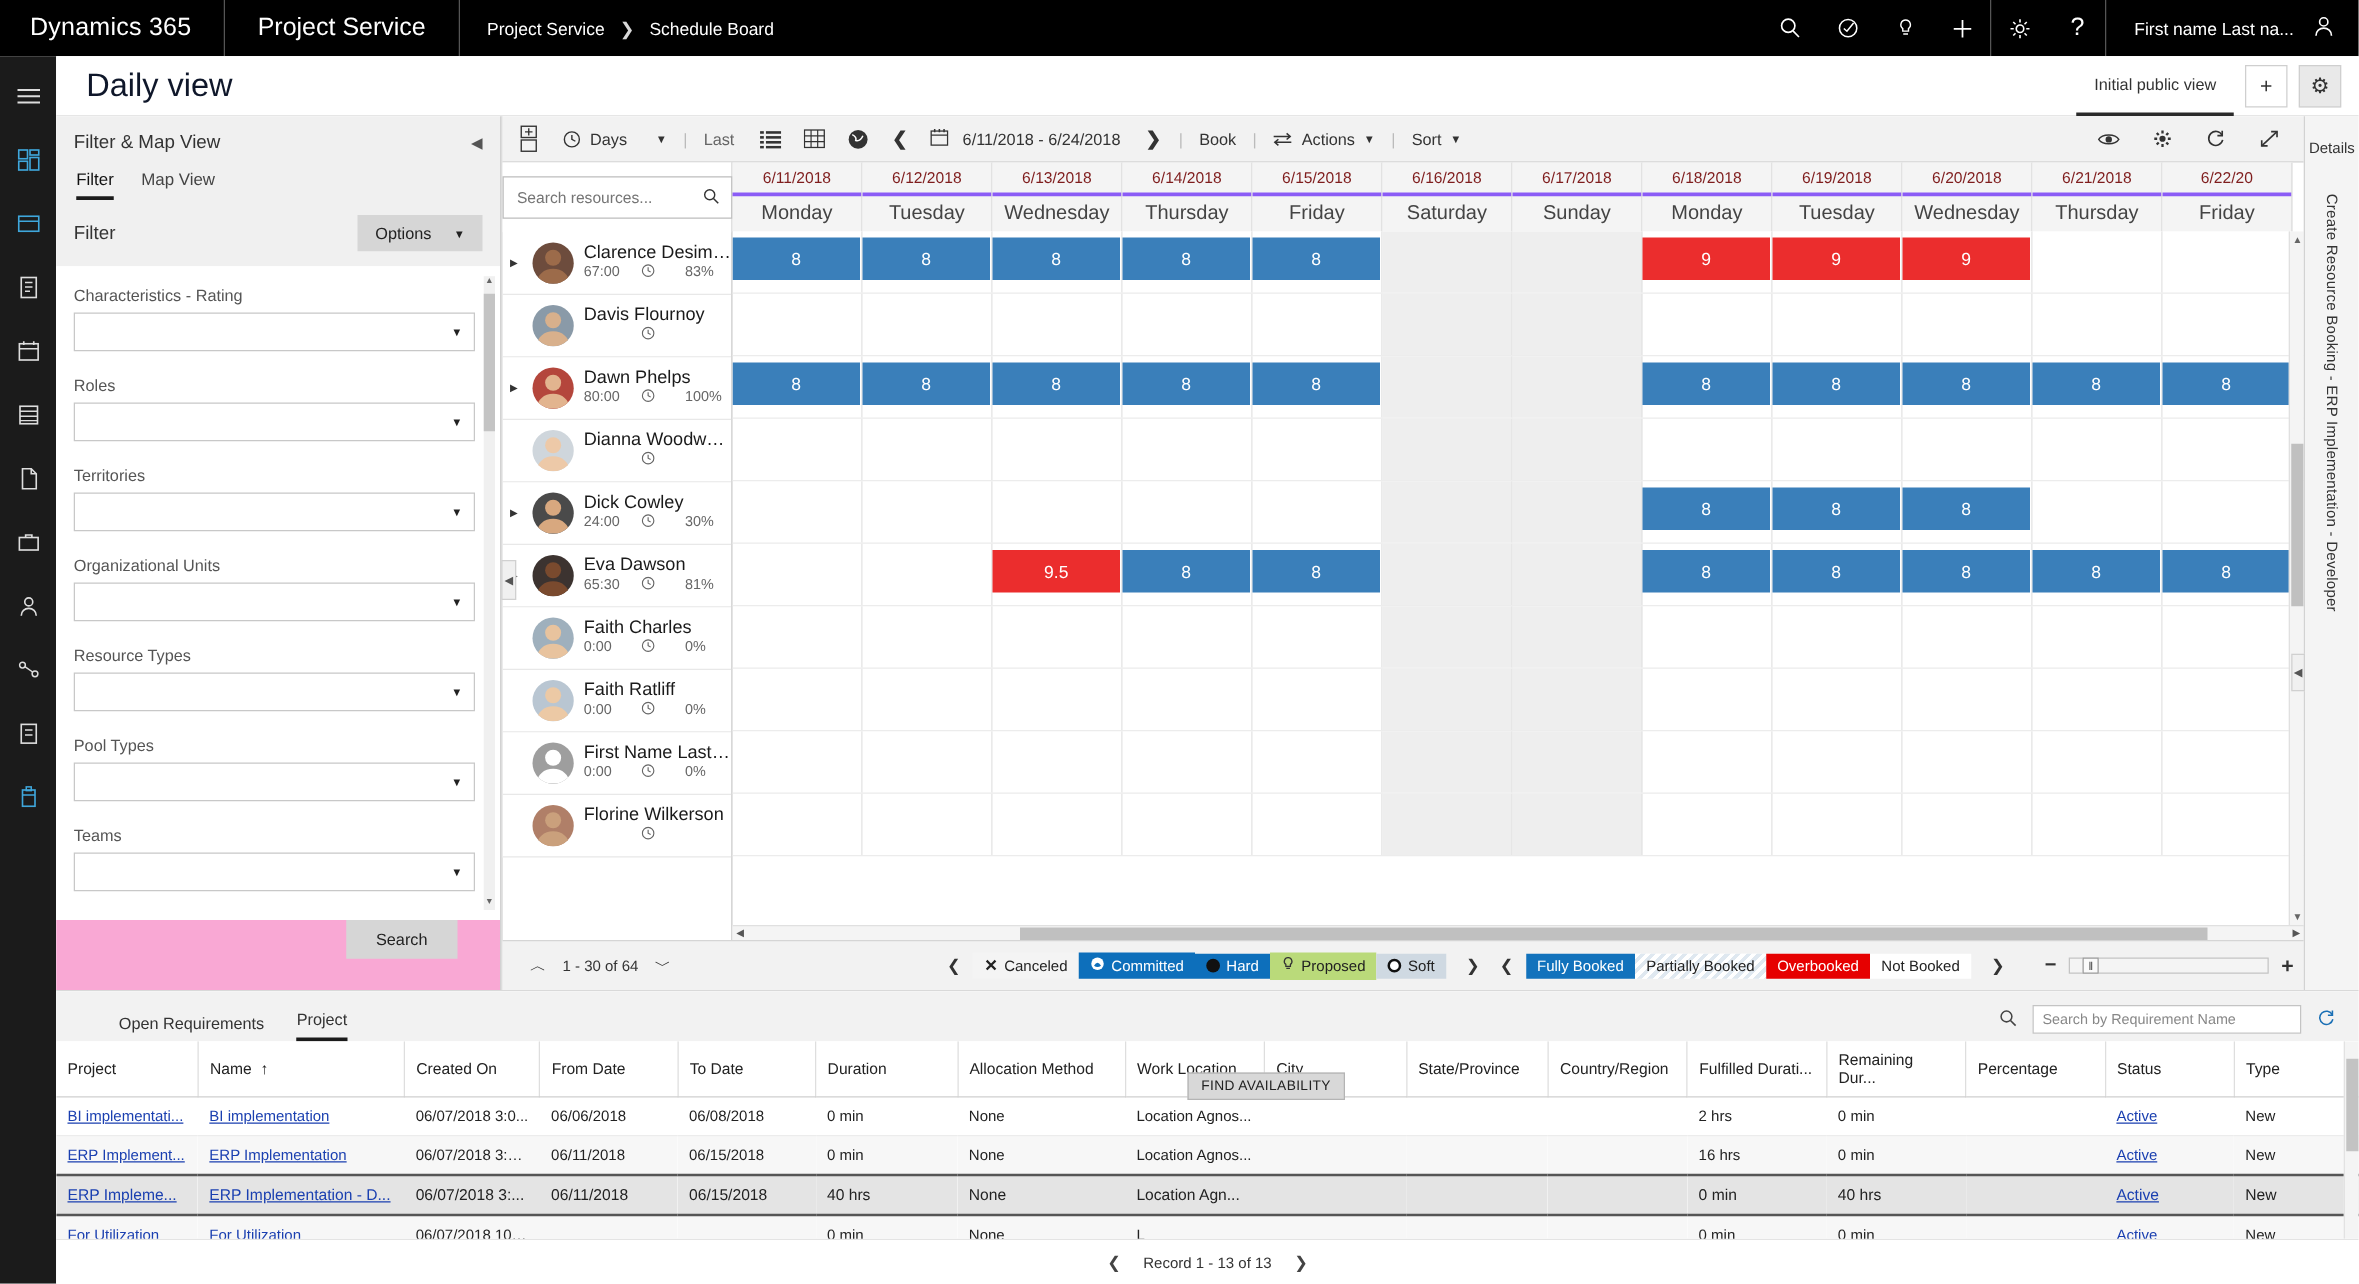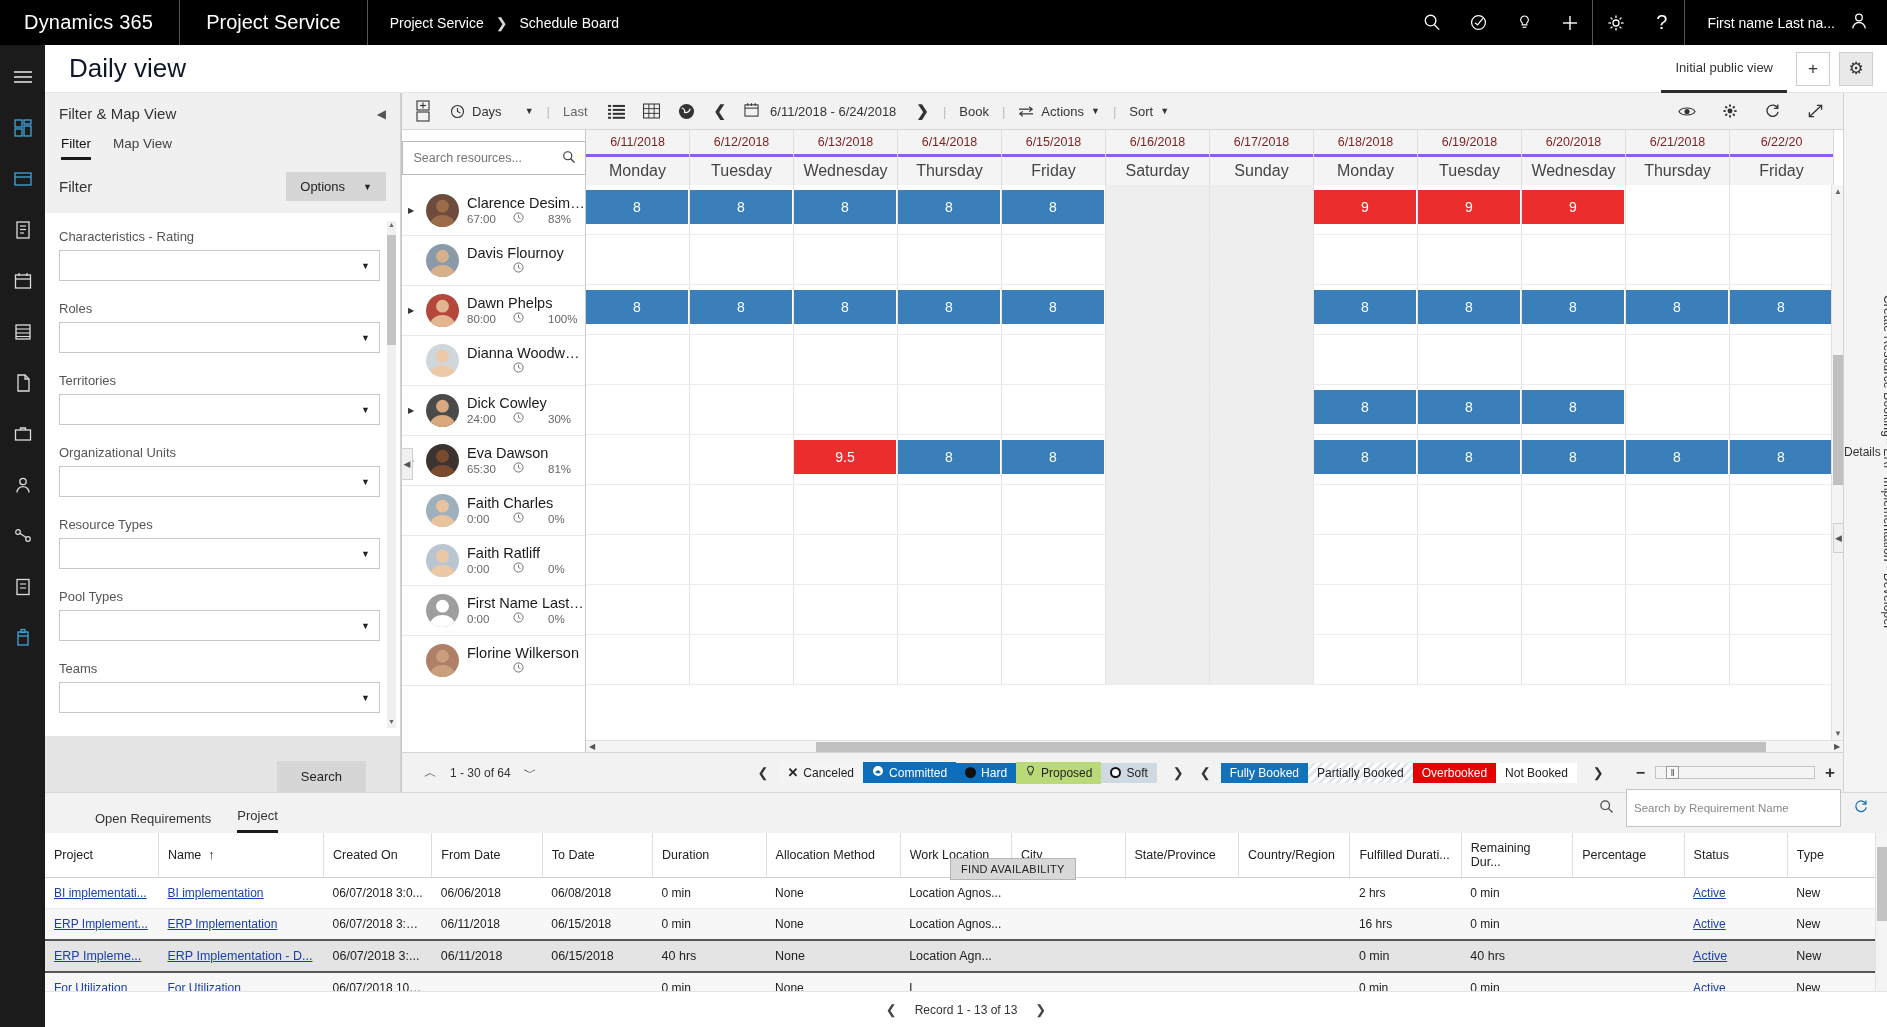--- a/index.html
+++ b/index.html
@@ -95,22 +95,22 @@
     height:31px; border:1px solid #c8c8c8; background:#fff;
     display:flex; align-items:center; justify-content:flex-end; padding-right:9px;
     font-size:12px; color:#222; cursor:pointer;
   }
   #fp-scroll {
     position:absolute; right:4px; top:8px; width:9px; bottom:8px; background:#f0f0f0;
   }
   #fp-scroll .thumb { position:absolute; top:0; left:0; width:9px; height:110px; background:#c4c4c4;}
   #fp-scroll .arrow { position:absolute; left:0; width:9px; height:10px; font-size:7px; text-align:center; color:#666;}
   #fp-searchrow {
-    height:56px; display:flex; align-items:flex-end; justify-content:flex-end;
-    padding-right:34px; background:#e5e5e5;
+    height:56px; display:flex; align-items:flex-start; justify-content:flex-end;
+    padding-right:34px; background:#f9a8d4;
   }
   #fp-search {
     background:#d6d6d6; padding:8px 24px; font-size:13px; color:#222; cursor:pointer;
   }
   
   #sched { flex:1; display:flex; flex-direction:column; min-width:0; background:#fff;
            border-left:1px solid #c9c9c9;}
   #sched-toolbar {
     height:37px; background:#f2f2f2; border-bottom:1px solid #d5d5d5;
     display:flex; align-items:center; padding:0 6px 0 6px; gap:0; font-size:13px; color:#333;
@@ -198,42 +198,42 @@
   #zoomthumb { position:absolute; left:10px; top:-1px; width:13px; height:13px; background:#fafafa;
                border:1px solid #9a9a9a; display:flex; align-items:center; justify-content:center;
                font-size:9px; color:#333;}
   
   .handleL { position:absolute; width:12px; height:32px; background:#f0f0f0;
              border:1px solid #d0d0d0; display:flex; align-items:center; justify-content:center;
              font-size:9px; color:#555; z-index:4; cursor:pointer;}
   
   #details {
     width:44px; flex:none; background:#f4f4f4; border-left:1px solid #d2d2d2;
-    display:flex; flex-direction:row; align-items:center; padding-top:10px;
+    display:flex; flex-direction:column; align-items:center; padding-top:10px;
     position:relative;
   }
   #details-top { font-size:12px; color:#333; padding-top:8px; }
   #details-vert {
     writing-mode: vertical-rl; font-size:12px; color:#333; margin-top:30px;
     letter-spacing:.2px;
   }
   #details-handle { position:absolute; left:-11px; top:430px; width:11px; height:30px;
       background:#f0f0f0; border:1px solid #d0d0d0; display:flex; align-items:center;
       justify-content:center; font-size:9px; color:#555;}
   
   #lower { flex:1; display:flex; flex-direction:column; background:#fff; min-height:0;}
   #lw-tabs {
     height:40px; background:#f2f2f2; display:flex; align-items:flex-end;
     padding-left:50px; gap:26px; position:relative;
   }
   .lw-tab { font-size:13px; color:#333; padding-bottom:7px; cursor:pointer;}
   .lw-tab.active { border-bottom:3px solid #1b1b1b; }
   #lw-right { position:absolute; right:18px; bottom:6px; display:flex; align-items:center; gap:12px;}
   #lw-searchinput {
-    width:215px; height:38px; border:1px solid #c4c4c4; font-size:11.5px; color:#888;
+    width:215px; height:23px; border:1px solid #c4c4c4; font-size:11.5px; color:#888;
     padding:0 7px; display:flex; align-items:center; background:#fff;
   }
   #lw-table { flex:1; overflow:hidden; position:relative; }
   table.grid { border-collapse:collapse; width:1846px; table-layout:fixed; }
   table.grid th {
     font-weight:400; font-size:12.5px; color:#222; text-align:left;
     padding:8px 9px; border-right:1px solid #dedede; border-bottom:1px solid #cfcfcf;
     background:#fff;
   }
   table.grid td {

